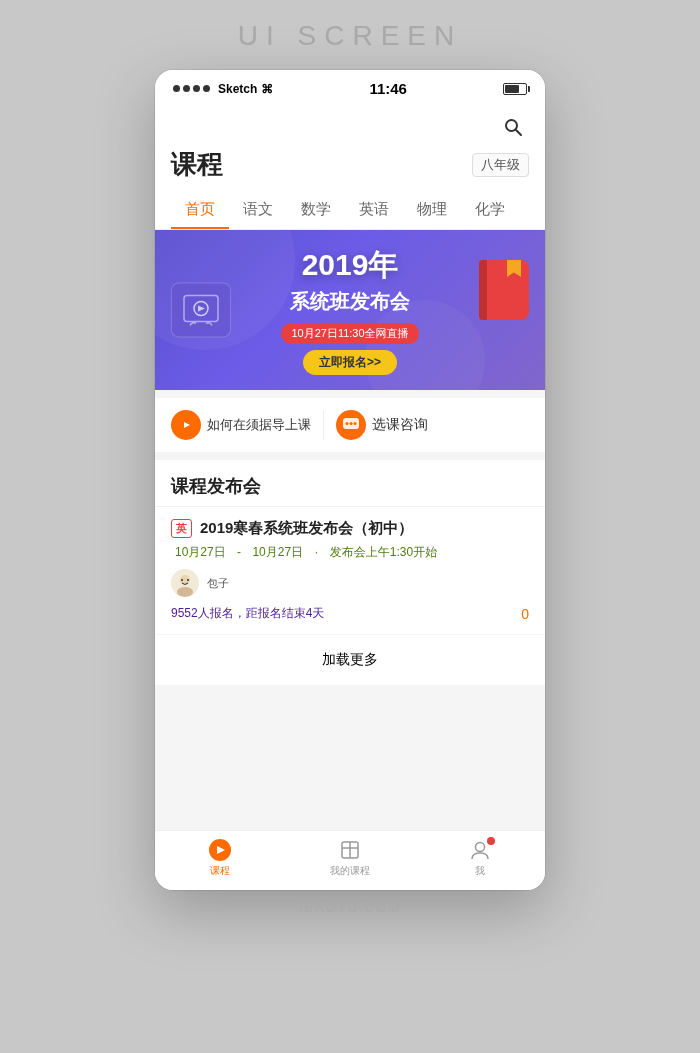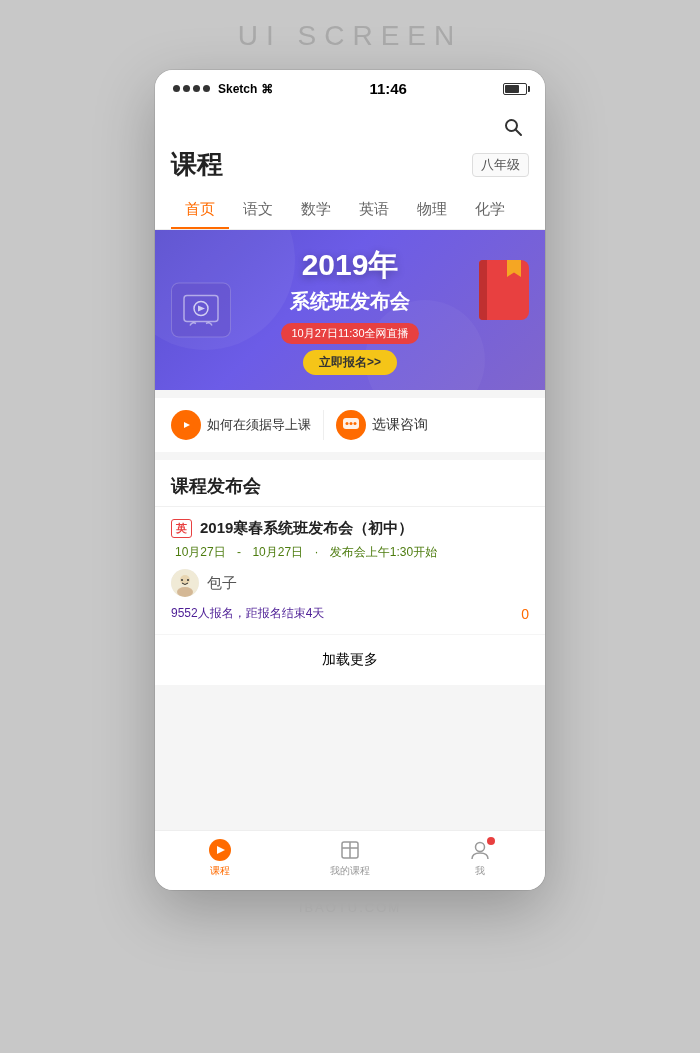--- a/index.html
+++ b/index.html
@@ -296,21 +296,21 @@
     }
     .teacher-avatar {
       width: 28px; height: 28px; border-radius: 50%;
       background: #f0f0f0;
       display: flex; align-items: center; justify-content: center;
       overflow: hidden;
       flex-shrink: 0;
     }
     .teacher-avatar svg { width: 28px; height: 28px; }
     .teacher-name {
-      font-size: 15px;
+      font-size: 11px;
       color: #555;
     }
     .course-footer {
       display: flex;
       justify-content: space-between;
       align-items: center;
     }
     .enroll-count {
       font-size: 12px;
       color: #4c1d95;

